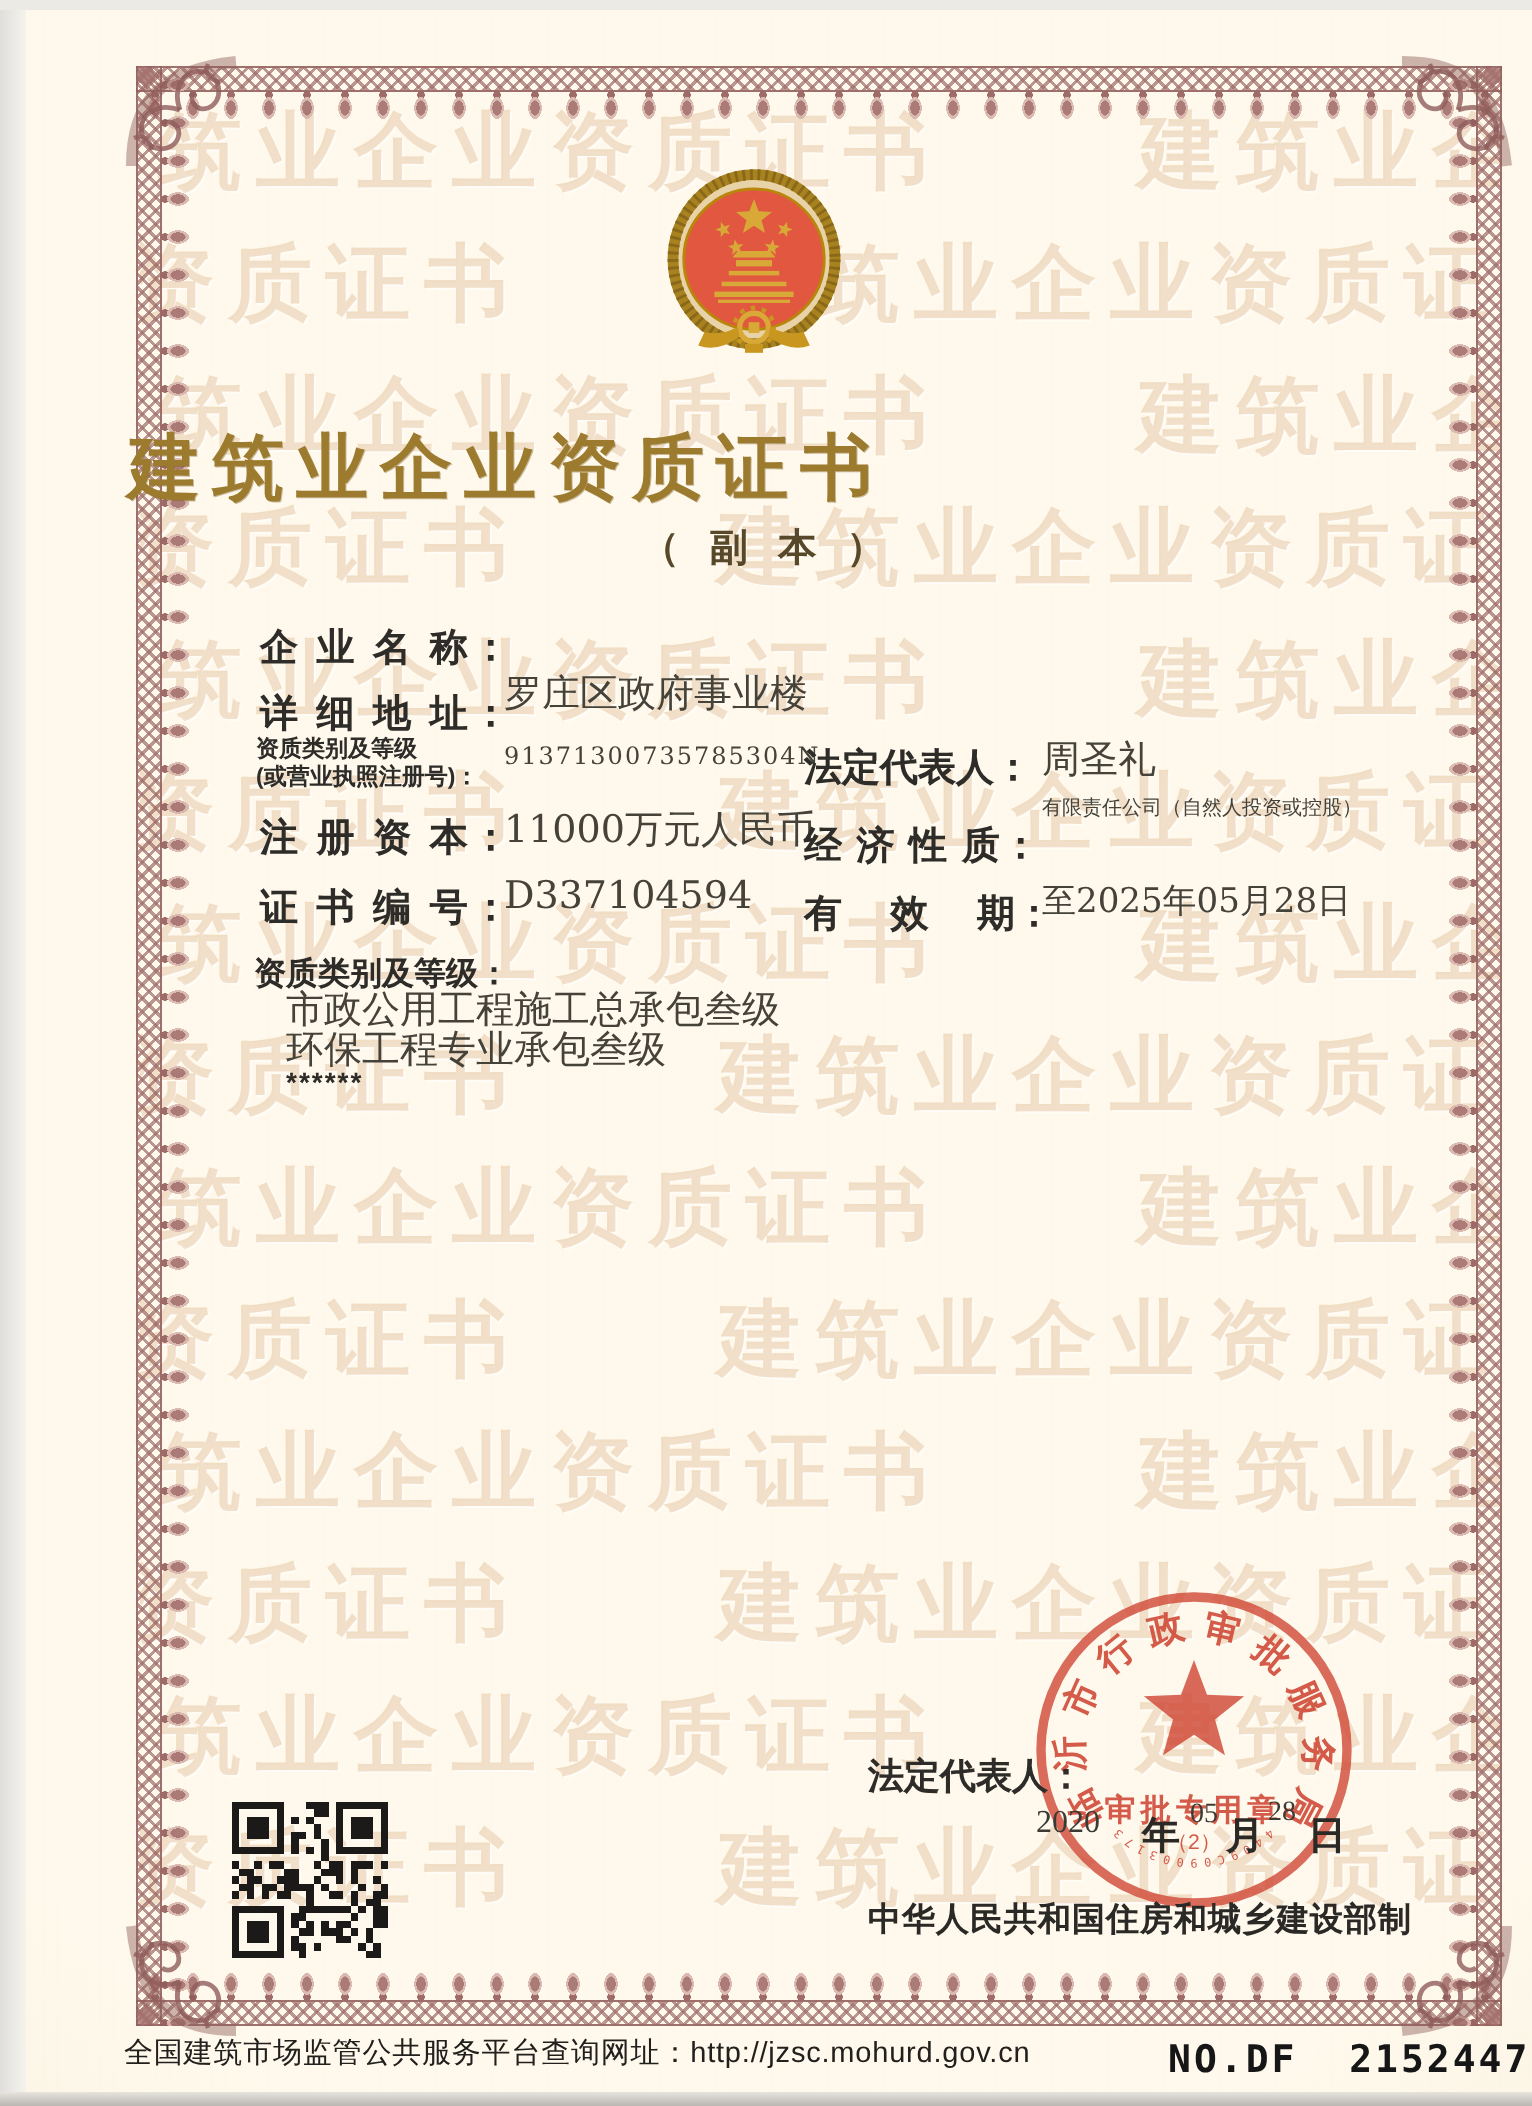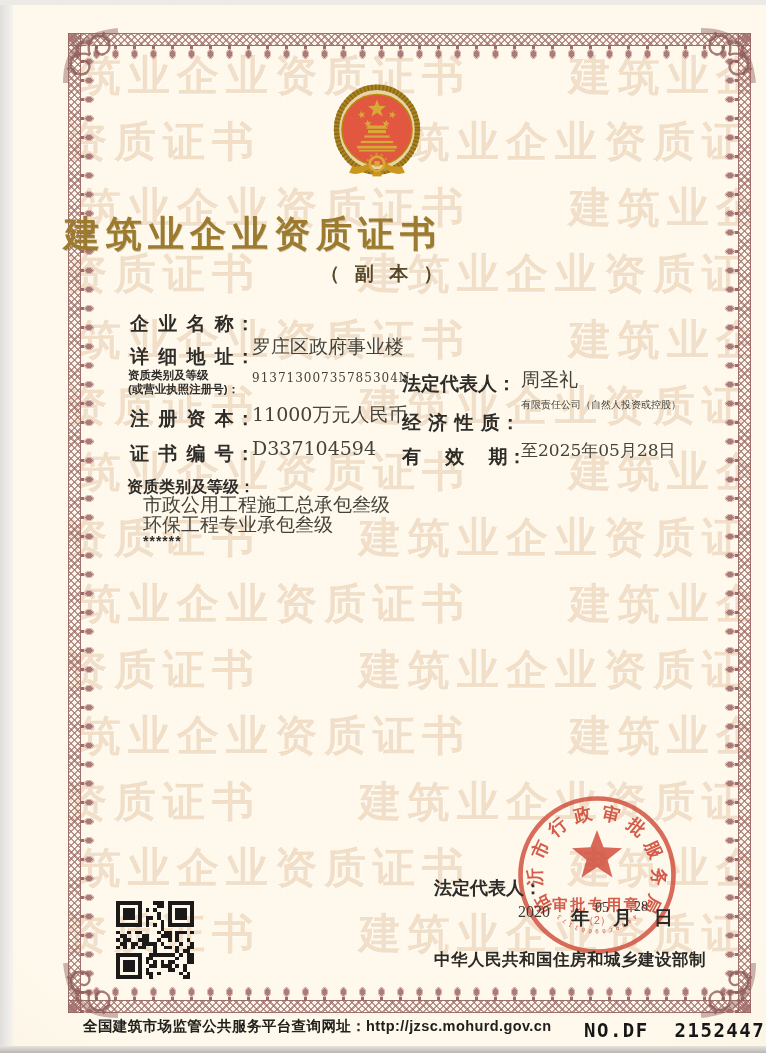--- a/index.html
+++ b/index.html
@@ -57,21 +57,21 @@
     letter-spacing:6px;color:#9c7a2e;text-shadow:0.5px 0.5px 0 rgba(120,90,30,.4);}
   .subtitle{left:64px;top:261px;width:640px;text-align:center;font-size:19px;font-weight:bold;
     letter-spacing:5px;color:#57482a;}
 
   .lbl{font-weight:bold;color:#2e2c29;font-size:19px;white-space:nowrap;}
   .val{font-family:"DejaVu Serif",serif;color:#45423a;font-size:19px;white-space:nowrap;}
   .lbl-sm{font-weight:bold;color:#2e2c29;font-size:11.5px;line-height:14px;white-space:nowrap;}
 
   .seal{left:512px;top:790px;width:170px;height:170px;z-index:4;opacity:.88;}
   .qr{left:116px;top:901px;width:78px;height:78px;}
-  .footer-query{left:62px;top:1017px;font-size:14.5px;font-weight:bold;color:#21201d;letter-spacing:.4px;margin-left:21px;}
+  .footer-query{left:62px;top:1017px;font-size:14.5px;font-weight:normal;color:#21201d;letter-spacing:.4px;}
   .serial{left:584px;top:1019px;font-family:"DejaVu Sans Mono",monospace;font-weight:bold;
     font-size:19px;color:#161616;letter-spacing:1.5px;white-space:pre;}
   .ministry{left:430px;top:949px;width:280px;text-align:center;font-size:16.5px;font-weight:bold;
     color:#2b2926;letter-spacing:.5px;z-index:5;}
   .date-ch{font-weight:bold;color:#2b2926;font-size:19px;}
   .date-num{font-family:Liberation Serif, serif;color:#3c3a35;}
   .seal-ring-ch{font-size:21px;font-weight:bold;fill:#cf4634;font-family:"Liberation Sans",sans-serif;}
   .seal-code-ch{font-size:7px;fill:#cf4634;font-family:"DejaVu Sans Mono",monospace;}
 </style>
 </head>

